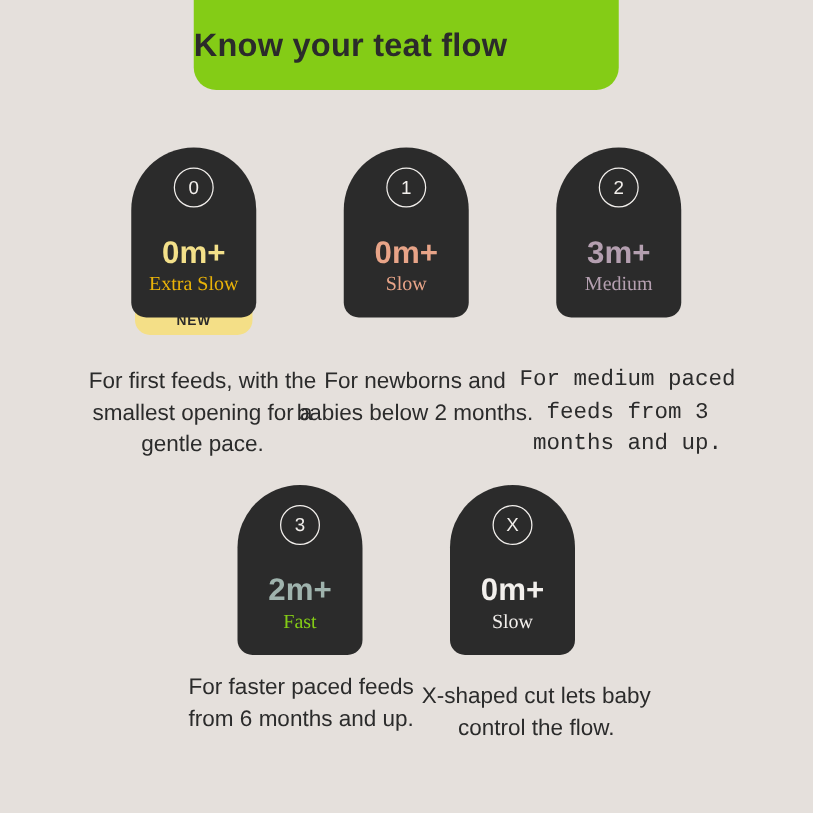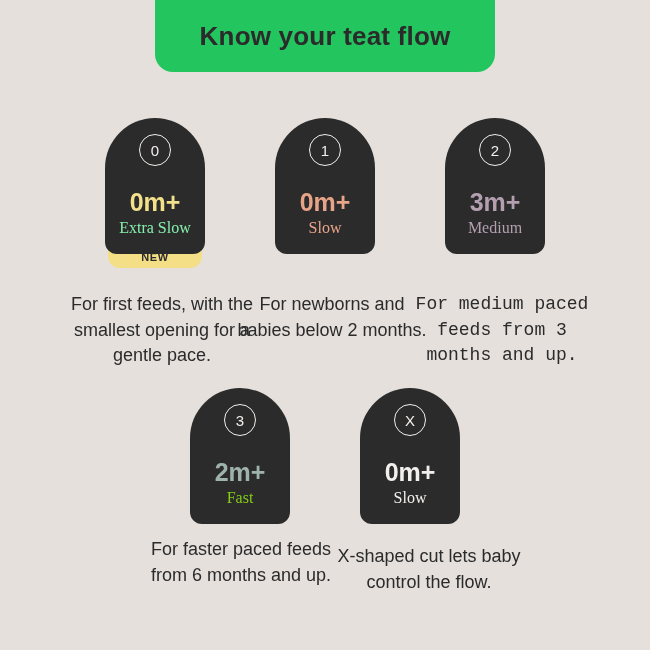--- a/index.html
+++ b/index.html
@@ -15,26 +15,26 @@
     position: relative;
   }
 
   
   .header-banner {
     position: absolute;
     left: 155px;
     top: 0;
     width: 340px;
     height: 72px;
-    background: #22c55e;
+    background: #84cc16;
     border-bottom-left-radius: 18px;
     border-bottom-right-radius: 18px;
     display: flex;
     align-items: center;
-    justify-content: center;
+    justify-content: flex-start;
   }
   .header-title {
     color: #2b2b2b;
     font-size: 26px;
     font-weight: bold;
     letter-spacing: 0.2px;
     text-align: center;
   }
 
   
@@ -126,40 +126,40 @@
     position: absolute;
     width: 200px;
     text-align: center;
     color: #2b2b2b;
     font-size: 18px;
     line-height: 1.42;
   }
   .cap-0 { left: 62px;  top: 292px; }
   .cap-1 { left: 232px; top: 292px; }
   .cap-2 { left: 402px; top: 292px; font-family: Liberation Mono, monospace; }
-  .cap-3 { left: 141px; top: 537px; }
+  .cap-3 { left: 131px; top: 537px; text-align: right; }
   .cap-4 { left: 318px; top: 544px; margin-left: 11px; }
 </style>
 </head>
 <body>
 
 <div class="header-banner">
   <div class="header-title">Know your teat flow</div>
 </div>
 
 <div class="row row-1">
 
   <div class="card">
     <div class="new-tab">
       <span>NEW</span>
     </div>
     <div class="teat">
       <div class="badge">0</div>
       <div class="age" style="color:#f3e08a">0m+</div>
-      <div class="flow" style="color:#86efac">Extra Slow</div>
+      <div class="flow" style="color:#eab308">Extra Slow</div>
     </div>
   </div>
 
   <div class="card">
     <div class="teat">
       <div class="badge">1</div>
       <div class="age" style="color:#e8a488">0m+</div>
       <div class="flow" style="color:#e8a488">Slow</div>
     </div>
   </div>

